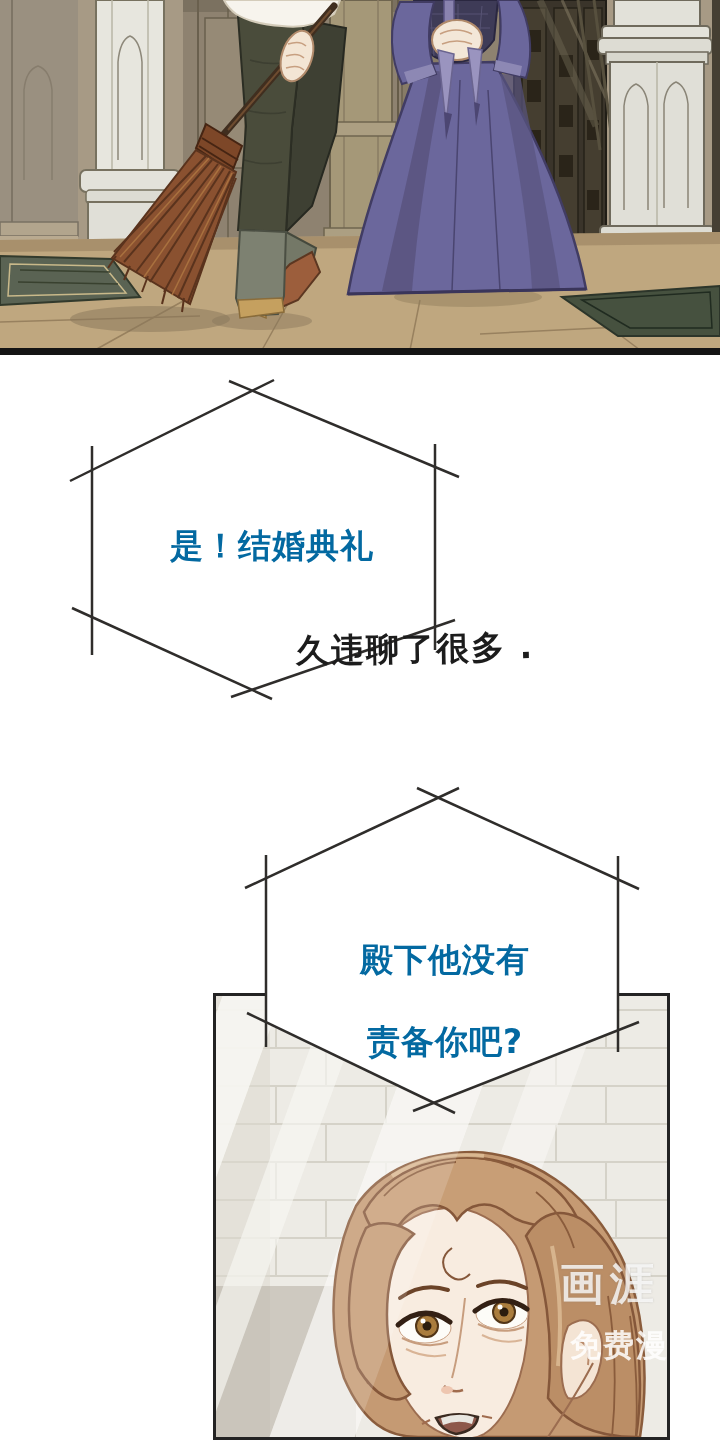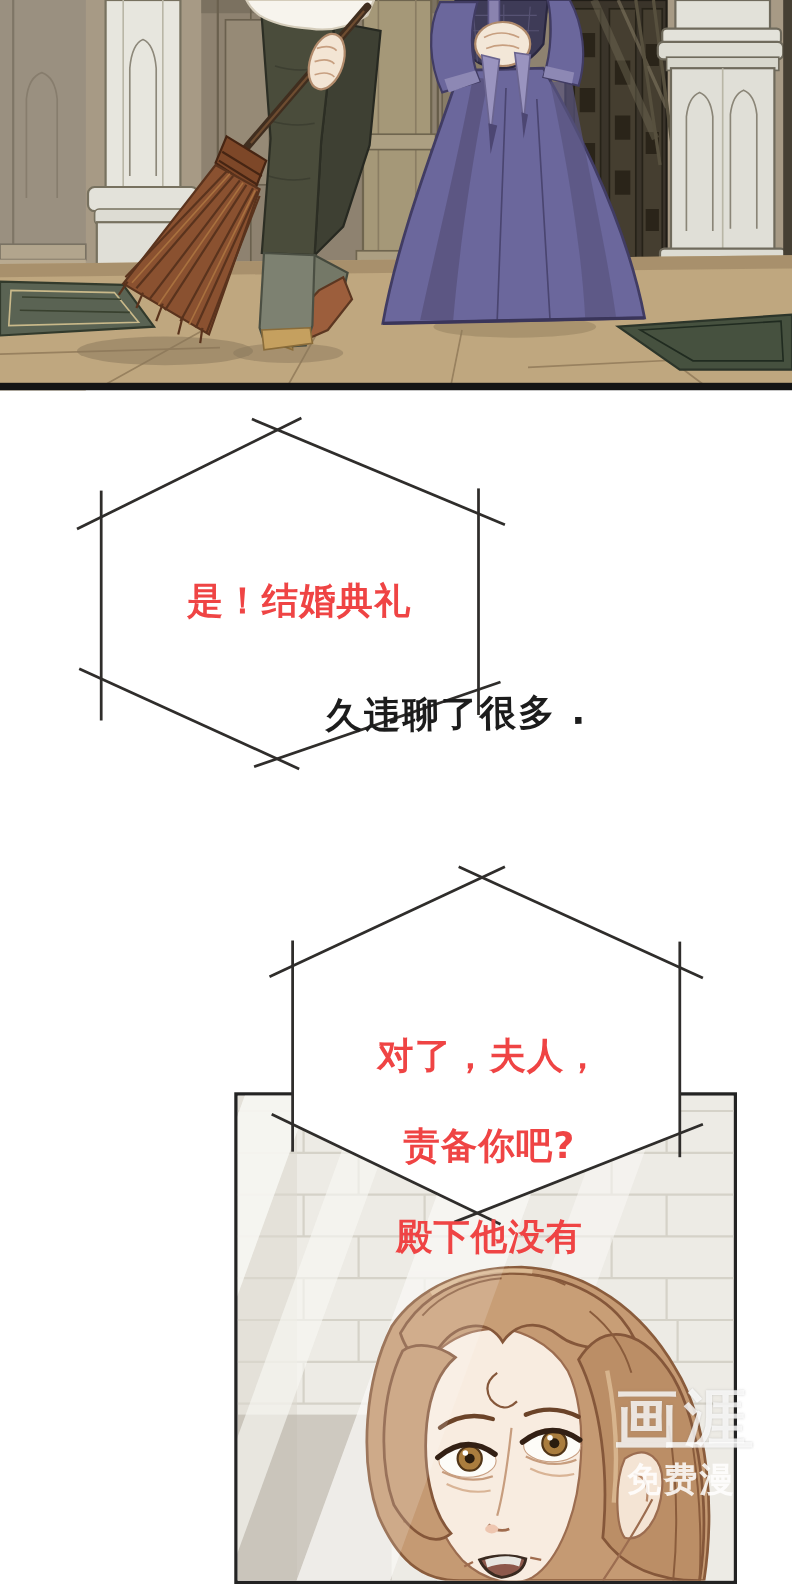--- a/index.html
+++ b/index.html
@@ -2,28 +2,28 @@
 <html><head>
 <meta charset="utf-8">
 <style>
   html,body{margin:0;padding:0;background:#ffffff;}
   .page{position:relative;width:720px;height:1440px;background:#ffffff;overflow:hidden;
         font-family:"DejaVu Sans",sans-serif;}
   .panel{position:absolute;overflow:hidden;}
   #panel1{left:0;top:0;width:720px;height:355px;}
   #panel2{left:213px;top:993px;width:457px;height:447px;border:3px solid #232323;box-sizing:border-box;background:#edebe5;}
   #bubble-overlay{position:absolute;left:0;top:0;width:720px;height:1440px;z-index:5;pointer-events:none;}
-  .bubble-text{position:absolute;z-index:6;text-align:center;font-weight:700;color:#ef4444;
+  .bubble-text{position:absolute;z-index:6;text-align:center;font-weight:700;color:#0369a1;
                font-size:33px;line-height:40px;letter-spacing:1px;white-space:pre-line;}
   #bubble1-text{left:92px;top:486px;width:360px;}
   #bubble2-text{left:268px;top:898px;width:354px;line-height:41px;}
   #aside-text{position:absolute;z-index:6;left:296px;top:627px;font-size:33px;font-weight:700;
               color:#1c1c1c;letter-spacing:2px;transform:rotate(-1deg);}
   .watermark{position:absolute;z-index:9;color:rgba(255,255,255,0.78);font-weight:900;line-height:1;}
-  #watermark-logo{left:560px;top:1262px;font-size:56px;letter-spacing:6px;text-shadow:0 0 2px rgba(120,120,120,0.35);text-decoration:underline;}
+  #watermark-logo{left:560px;top:1262px;font-size:44px;letter-spacing:6px;text-shadow:0 0 2px rgba(120,120,120,0.35);}
   #watermark-tagline{left:570px;top:1330px;font-size:31px;letter-spacing:2px;color:rgba(255,255,255,0.85);text-align:right;}
 </style>
 </head>
 <body>
 
 <div class="page">
 
   <div class="panel" id="panel1">
     <svg width="720" height="355" viewBox="0 0 720 355">
 
@@ -328,21 +328,20 @@
     </g>
   </svg>
 
   <div class="bubble-text" id="bubble1-text">
     <div>是！结婚典礼</div>
   </div>
 
   <div id="aside-text">久违聊了很多 .</div>
 
   <div class="bubble-text" id="bubble2-text">
-    <div>对了，夫人，</div>
+    <div>殿下他没有</div>
     <div>责备你吧?</div>
-    <div>殿下他没有</div>
   </div>
 
   <div class="watermark" id="watermark-logo">画涯</div>
   <div class="watermark" id="watermark-tagline">免费漫画</div>
 
 </div>
 
 </body></html>

